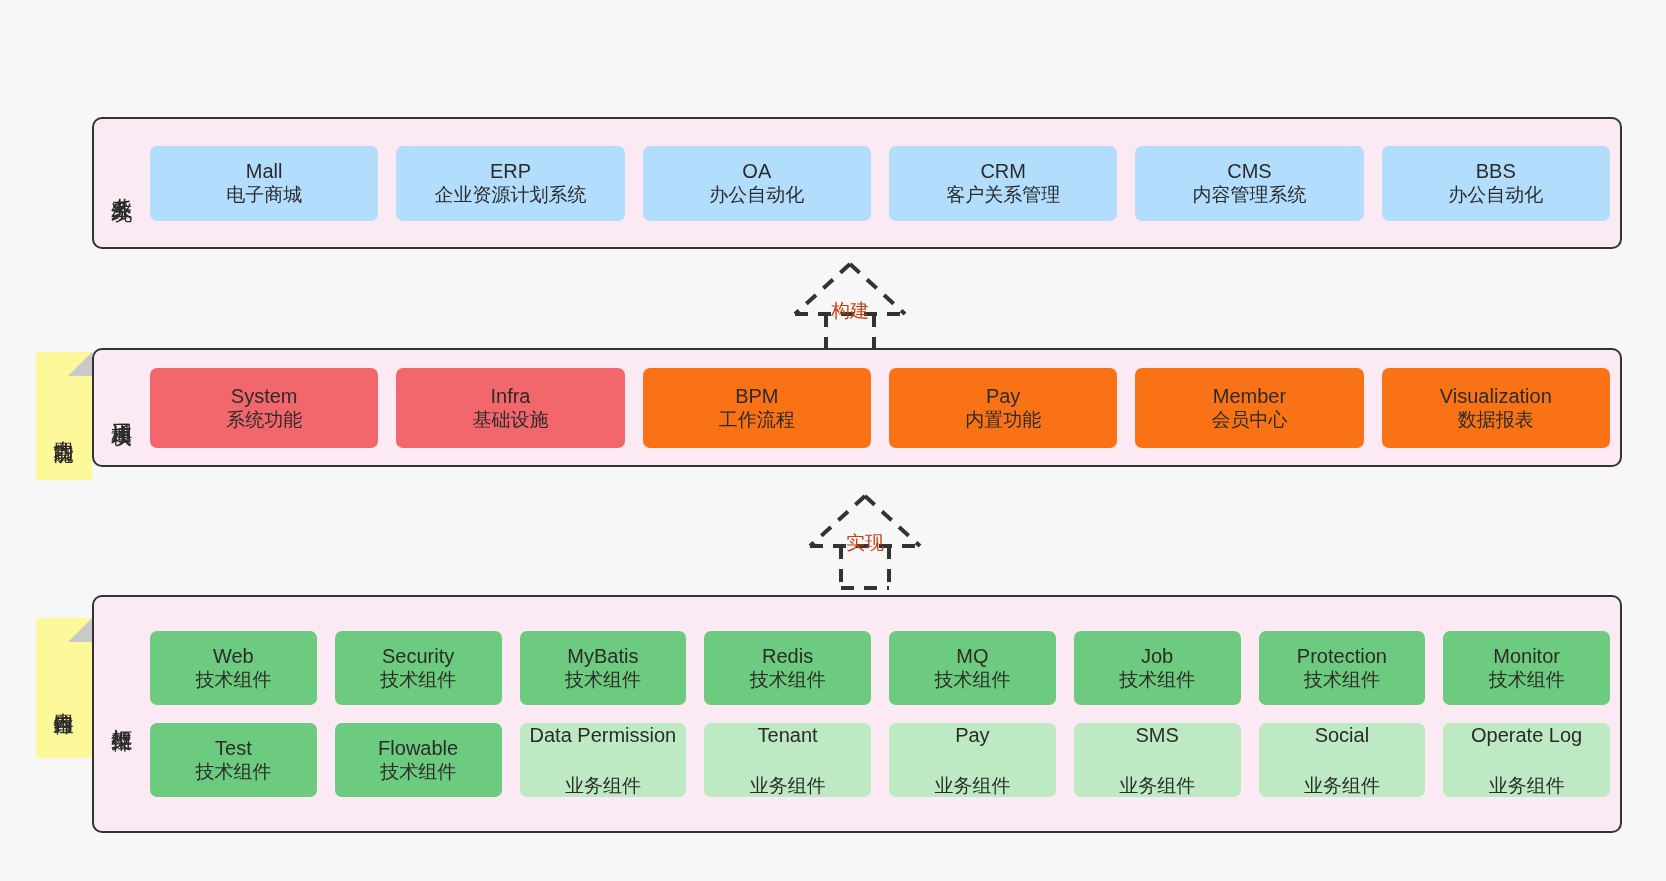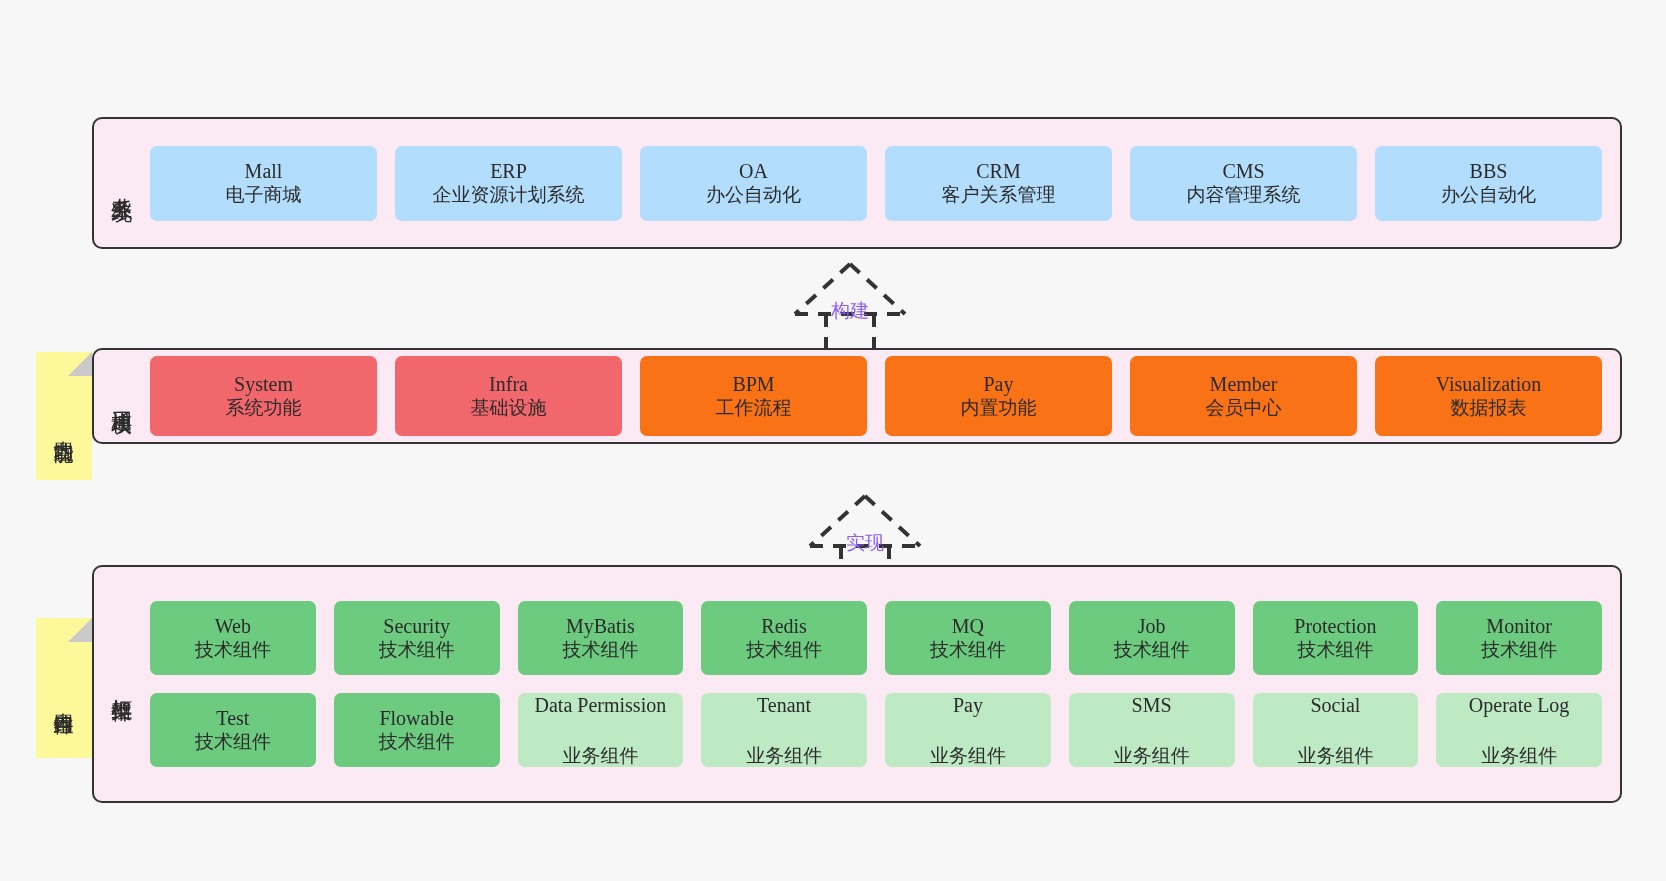--- a/index.html
+++ b/index.html
@@ -46,22 +46,21 @@
     color: #2b2b2b;
     white-space: nowrap;
   }
 
   .layer-body {
     flex: 1 1 auto;
     display: flex;
     flex-direction: column;
     justify-content: center;
     gap: 18px;
-    padding: 0 18px 0 0;
-    font-family: Liberation Serif, serif;
+    padding: 0 10px 0 0;
   }
 
   .row {
     display: flex;
     gap: 18px;
     justify-content: space-between;
   }
 
   
   .node {
@@ -137,21 +136,21 @@
     position: absolute;
     inset: 0;
     overflow: visible;
   }
   .connector .conn-label {
     position: absolute;
     left: 50%;
     top: 40px;
     transform: translateX(-50%);
     font-size: 19px;
-    color: #8b5cf6;
+    color: #c2410c;
     background: transparent;
     white-space: nowrap;
     padding: 0 2px;
   }
 </style>
 </head>
 <body>
 
 <div class="canvas">
 
@@ -196,21 +195,21 @@
       <path d="M 114 56 L 114 98" fill="none" stroke="#333" stroke-width="4" stroke-dasharray="13 10"></path>
       <path d="M 66 98 L 114 98" fill="none" stroke="#333" stroke-width="4" stroke-dasharray="13 10"></path>
     </svg>
     <span class="conn-label">构建</span>
   </div>
 
   <div class="note" style="left:36px; top:352px; height:128px;">
     <span>内置功能</span>
   </div>
 
-  <div class="layer layer-common" style="left:92px; top:348px; width:1530px; height:96px;">
+  <div class="layer layer-common" style="left:92px; top:348px; width:1530px; height:119px;">
     <div class="layer-title">通用模块</div>
     <div class="layer-body">
       <div class="row">
         <div class="node n-red">
           <span class="t1">System</span>
           <span class="t2">系统功能</span>
         </div>
         <div class="node n-red">
           <span class="t1">Infra</span>
           <span class="t2">基础设施</span>
@@ -244,21 +243,21 @@
       <path d="M 114 56 L 114 98" fill="none" stroke="#333" stroke-width="4" stroke-dasharray="13 10"></path>
       <path d="M 66 98 L 114 98" fill="none" stroke="#333" stroke-width="4" stroke-dasharray="13 10"></path>
     </svg>
     <span class="conn-label">实现</span>
   </div>
 
   <div class="note" style="left:36px; top:618px; height:140px;">
     <span>内置组件</span>
   </div>
 
-  <div class="layer layer-frame" style="left:92px; top:565px; width:1530px; height:238px;">
+  <div class="layer layer-frame" style="left:92px; top:595px; width:1530px; height:238px;">
     <div class="layer-title">框架组件</div>
     <div class="layer-body">
 
       <div class="row">
         <div class="node n-green">
           <span class="t1">Web</span>
           <span class="t2">技术组件</span>
         </div>
         <div class="node n-green">
           <span class="t1">Security</span>

